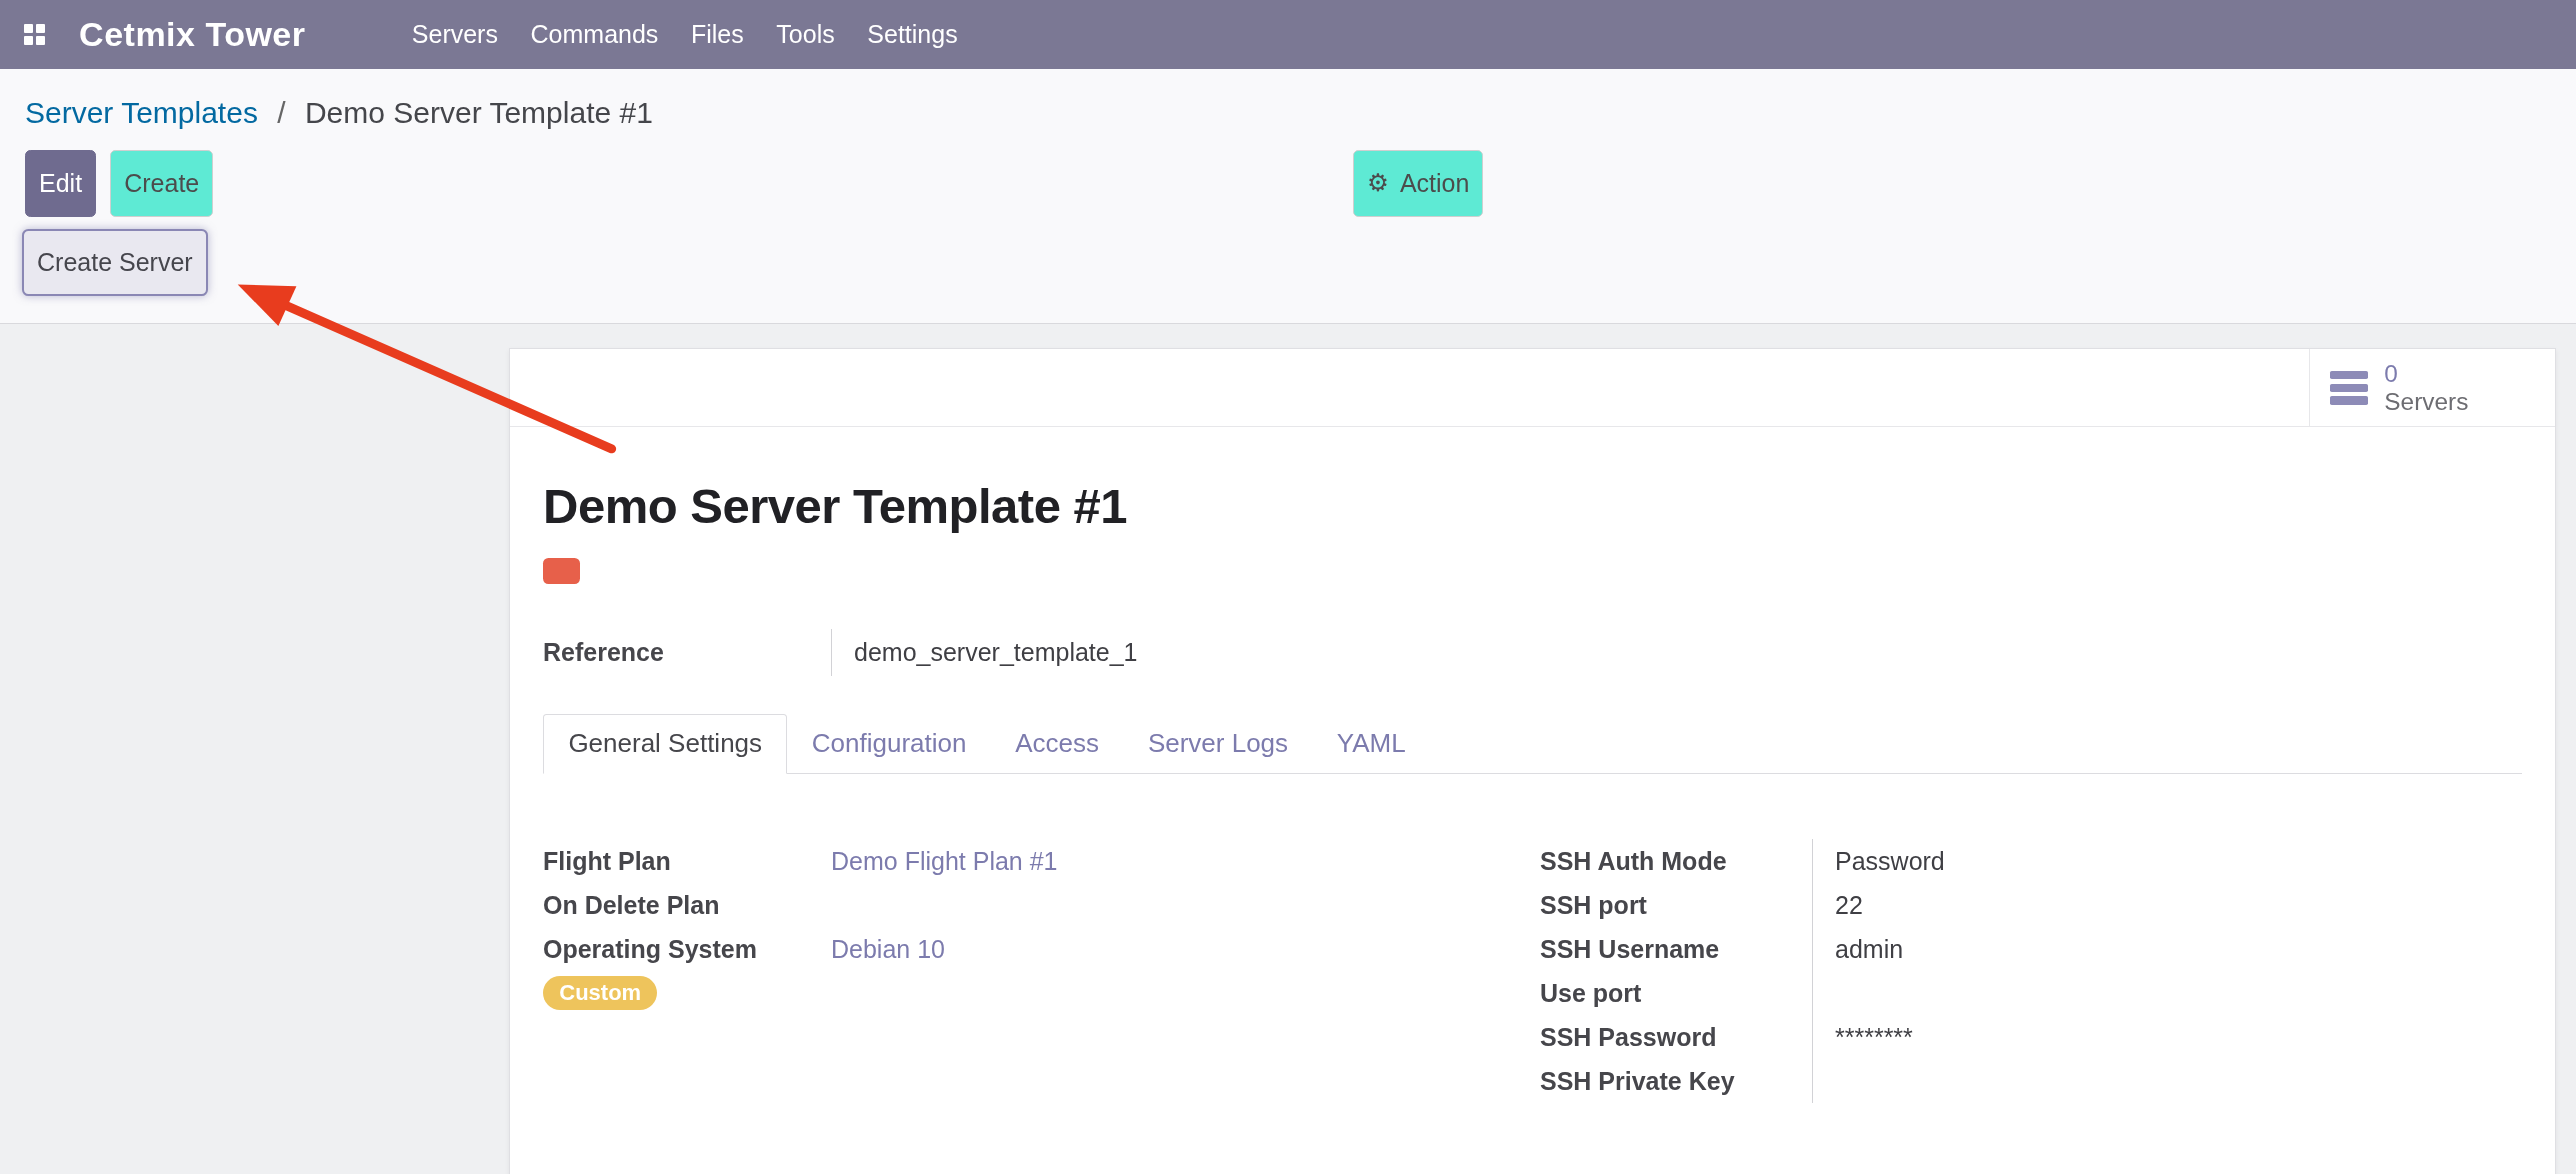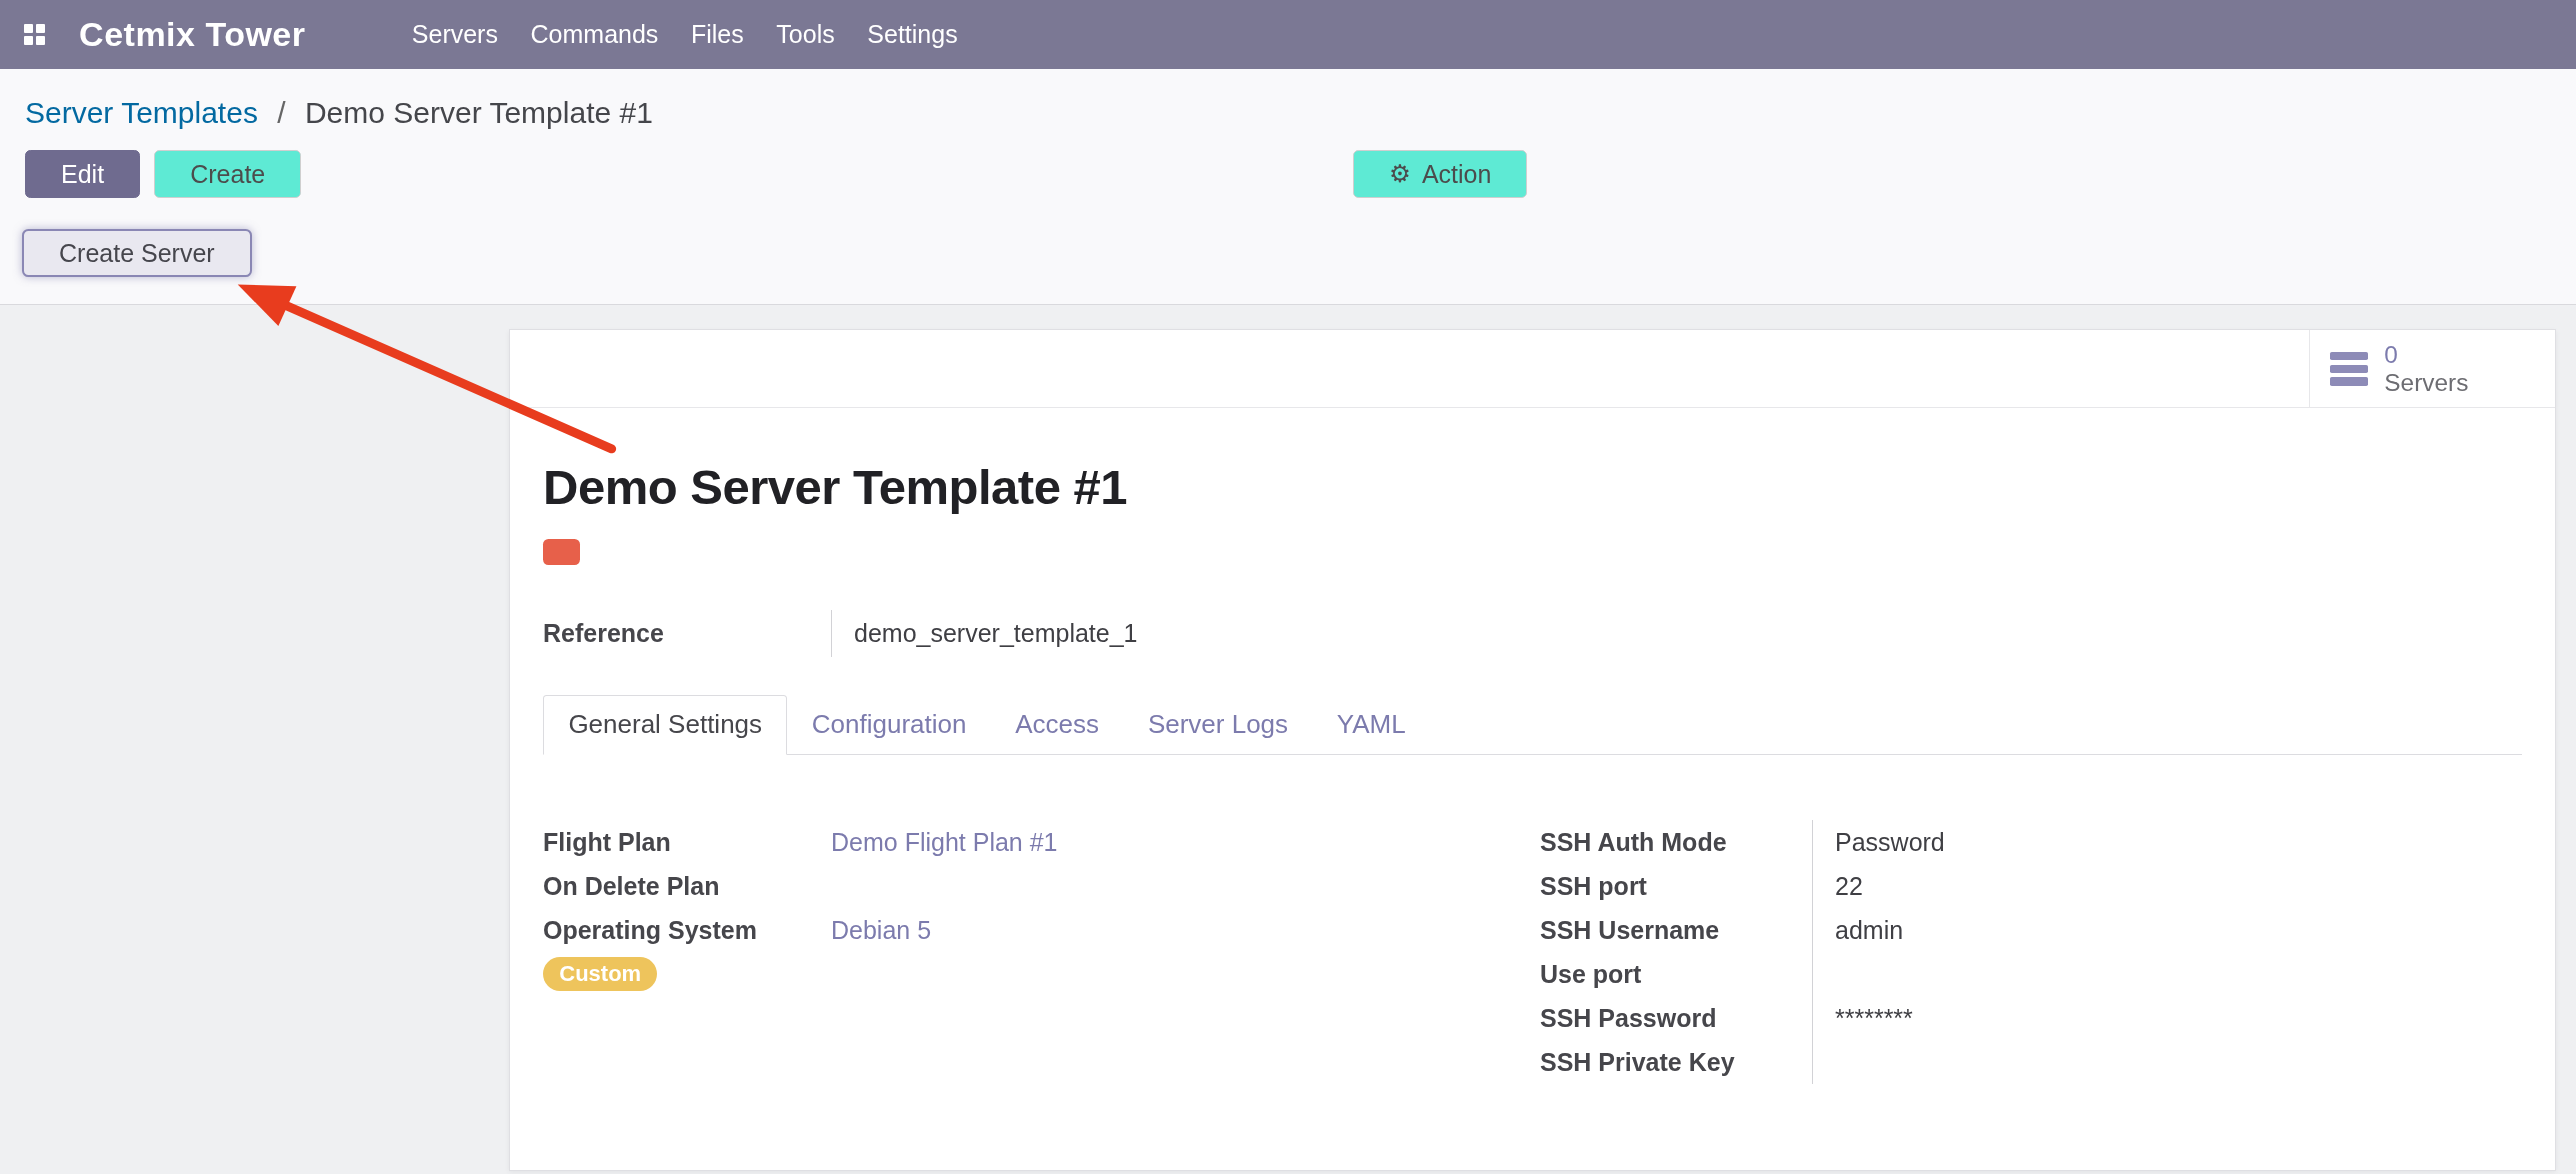--- a/index.html
+++ b/index.html
@@ -28,23 +28,23 @@
 
   
   .control-panel { background: #f9f9fb; }
   .breadcrumb { padding: 27px 0 0 25px; font-size: 30px; }
   .bc-link { color: #0369a1; text-decoration: none; cursor: pointer; }
   .bc-sep { color: #666; margin: 0 11px; }
   .bc-current { color: #45464b; }
 
   .cp-row { position: relative; padding: 20px 0 0 25px; height: 74px; }
   .btn {
-    font-family: inherit; font-size: 25px; height: 48px;
+    font-family: inherit; font-size: 25px; height: 67px;
     border-radius: 5.4px; border: 1.8px solid transparent;
-    padding: 0 35px; cursor: pointer; vertical-align: top;
+    padding: 0 13px; cursor: pointer; vertical-align: top;
   }
   .btn-primary { background: #6f6b8f; border-color: #6f6b8f; color: #fff; }
   .btn-default { background: #5eead4; border-color: #cfcfcf; color: #4c4c4c; }
   .cp-row .btn { margin-right: 7.2px; }
   .action-btn { position: absolute; left: 1353px; top: 20px; display: inline-flex; align-items: center; gap: 11px; }
   .gear { font-size: 24.4px; line-height: 1; }
 
   .statusbar { padding: 25px 0 27px 22px; }
   .create-server-btn {
     background: #e9e8f0; border: 2.7px solid #8a87b4; color: #46464d;
@@ -182,21 +182,21 @@
           <div class="glabel">Flight Plan</div>
           <div class="gval">
             <a class="link">Demo Flight Plan #1</a>
           </div>
 
           <div class="glabel">On Delete Plan</div>
           <div class="gval"></div>
 
           <div class="glabel">Operating System</div>
           <div class="gval">
-            <a class="link">Debian 5</a>
+            <a class="link">Debian 10</a>
           </div>
 
           <div class="gval">
             <span class="tag" style="background: rgb(238, 196, 92);">Custom</span>
           </div>
         </div>
 
         <div class="group group-right">
           <div class="rlabel">SSH Auth Mode</div>
           <div class="rval">Password</div>

